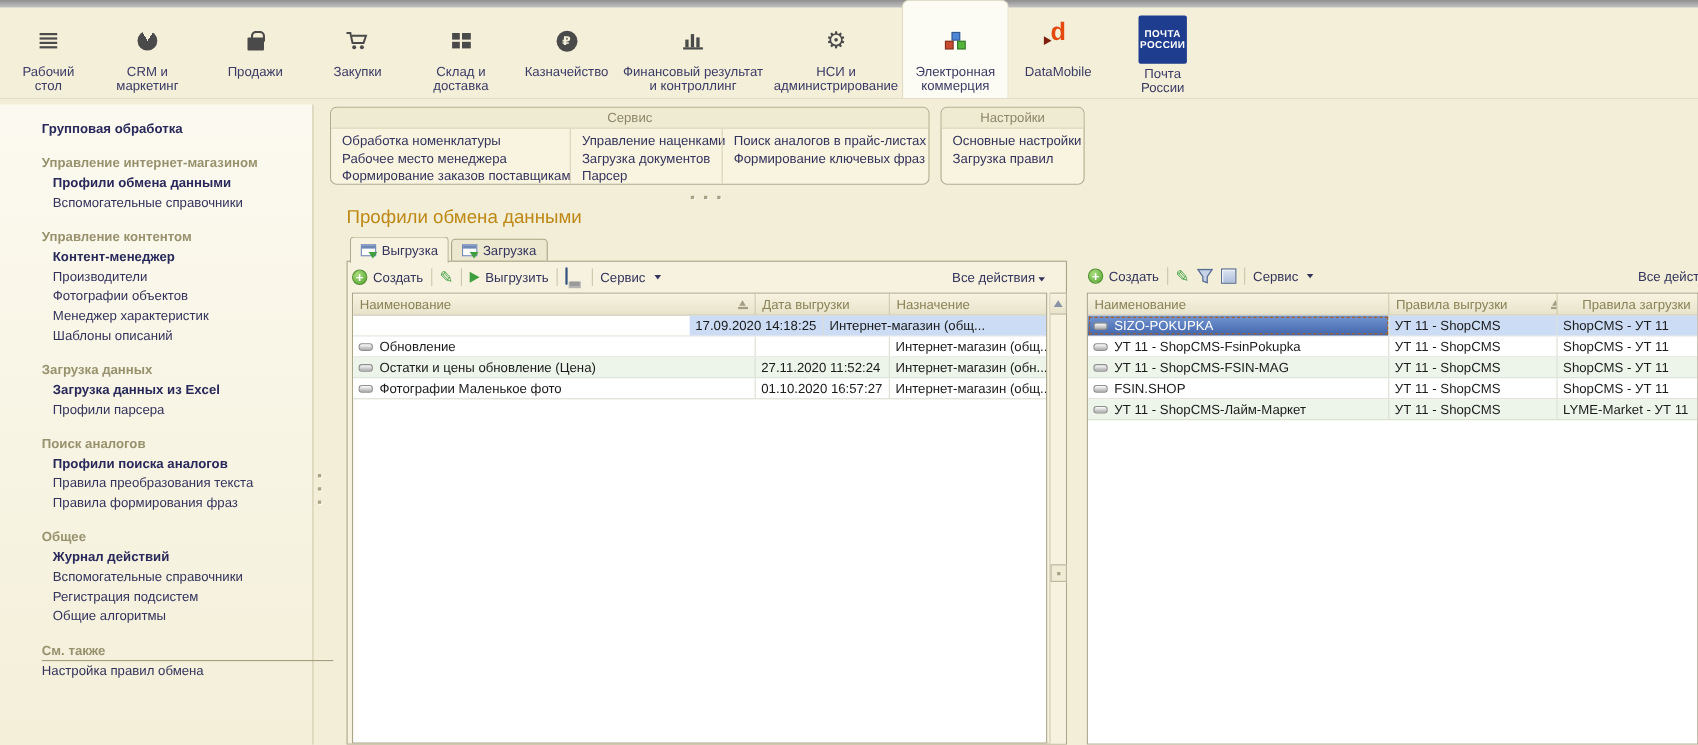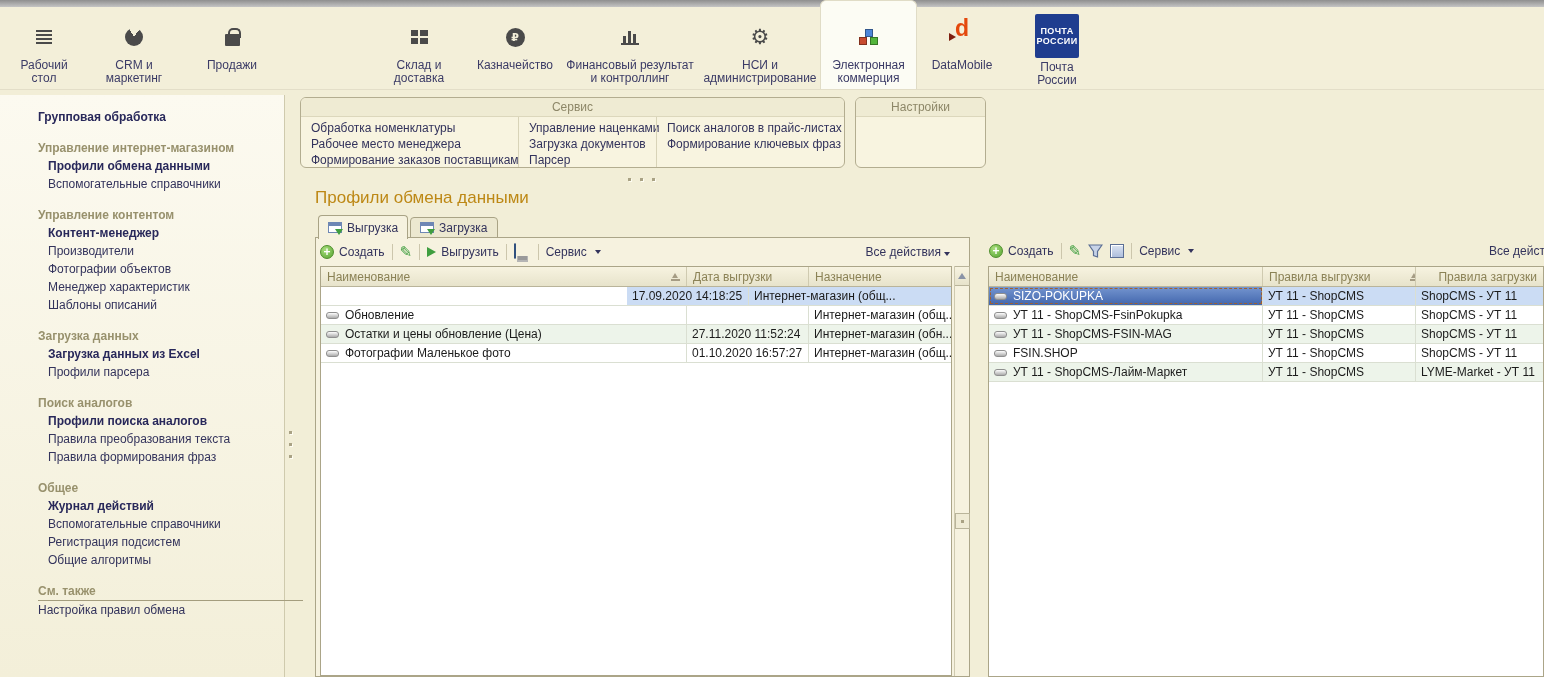--- a/index.html
+++ b/index.html
@@ -190,20 +190,30 @@
         <span class="ic ic-pie"></span>
       </div>
     <div>CRM и маркетинг</div>
   </div>
   <div class="ribbon-item" style="left:190px;width:84px;">
     <div class="icon-box">
         <span class="ic ic-bag"></span>
       </div>
     <div>Продажи</div>
   </div>
+  <div class="ribbon-item" style="left:283px;width:84px;">
+    <div class="icon-box">
+      <svg class="ic" width="22" height="18" viewBox="0 0 22 18">
+        <path d="M1 2h3.5l2 9h10l2.2-6.5H6" fill="none" stroke="#4A4A4A" stroke-width="1.8"></path>
+        <circle cx="8" cy="15" r="1.8" fill="#4A4A4A"></circle>
+        <circle cx="15" cy="15" r="1.8" fill="#4A4A4A"></circle>
+      </svg>
+    </div>
+    <div>Закупки</div>
+  </div>
   <div class="ribbon-item" style="left:377px;width:84px;">
     <div class="icon-box">
         <span class="ic ic-grid">
           <i></i>
           <i></i>
           <i></i>
           <i></i>
         </span>
       </div>
     <div>Склад и доставка</div>
@@ -322,20 +332,26 @@
     </div>
     <div class="cmd-col" style="flex:1;">
       <div class="cmd-link">Поиск аналогов в прайс-листах</div>
       <div class="cmd-link">Формирование ключевых фраз</div>
     </div>
   </div>
 </div>
 
 <div class="abs cmd-panel" id="settings-panel">
   <div class="cmd-title">Настройки</div>
+  <div class="cmd-body" style="display:block;">
+    <div class="cmd-col" style="width:100%;">
+      <div class="cmd-link">Основные настройки</div>
+      <div class="cmd-link">Загрузка правил</div>
+    </div>
+  </div>
 </div>
 
 <div>
   <div class="grip-dot" style="left:628px;top:178px;"></div>
   <div class="grip-dot" style="left:640px;top:178px;"></div>
   <div class="grip-dot" style="left:652px;top:178px;"></div>
 </div>
 
 <div class="abs" id="main-title">Профили обмена данными</div>
 

